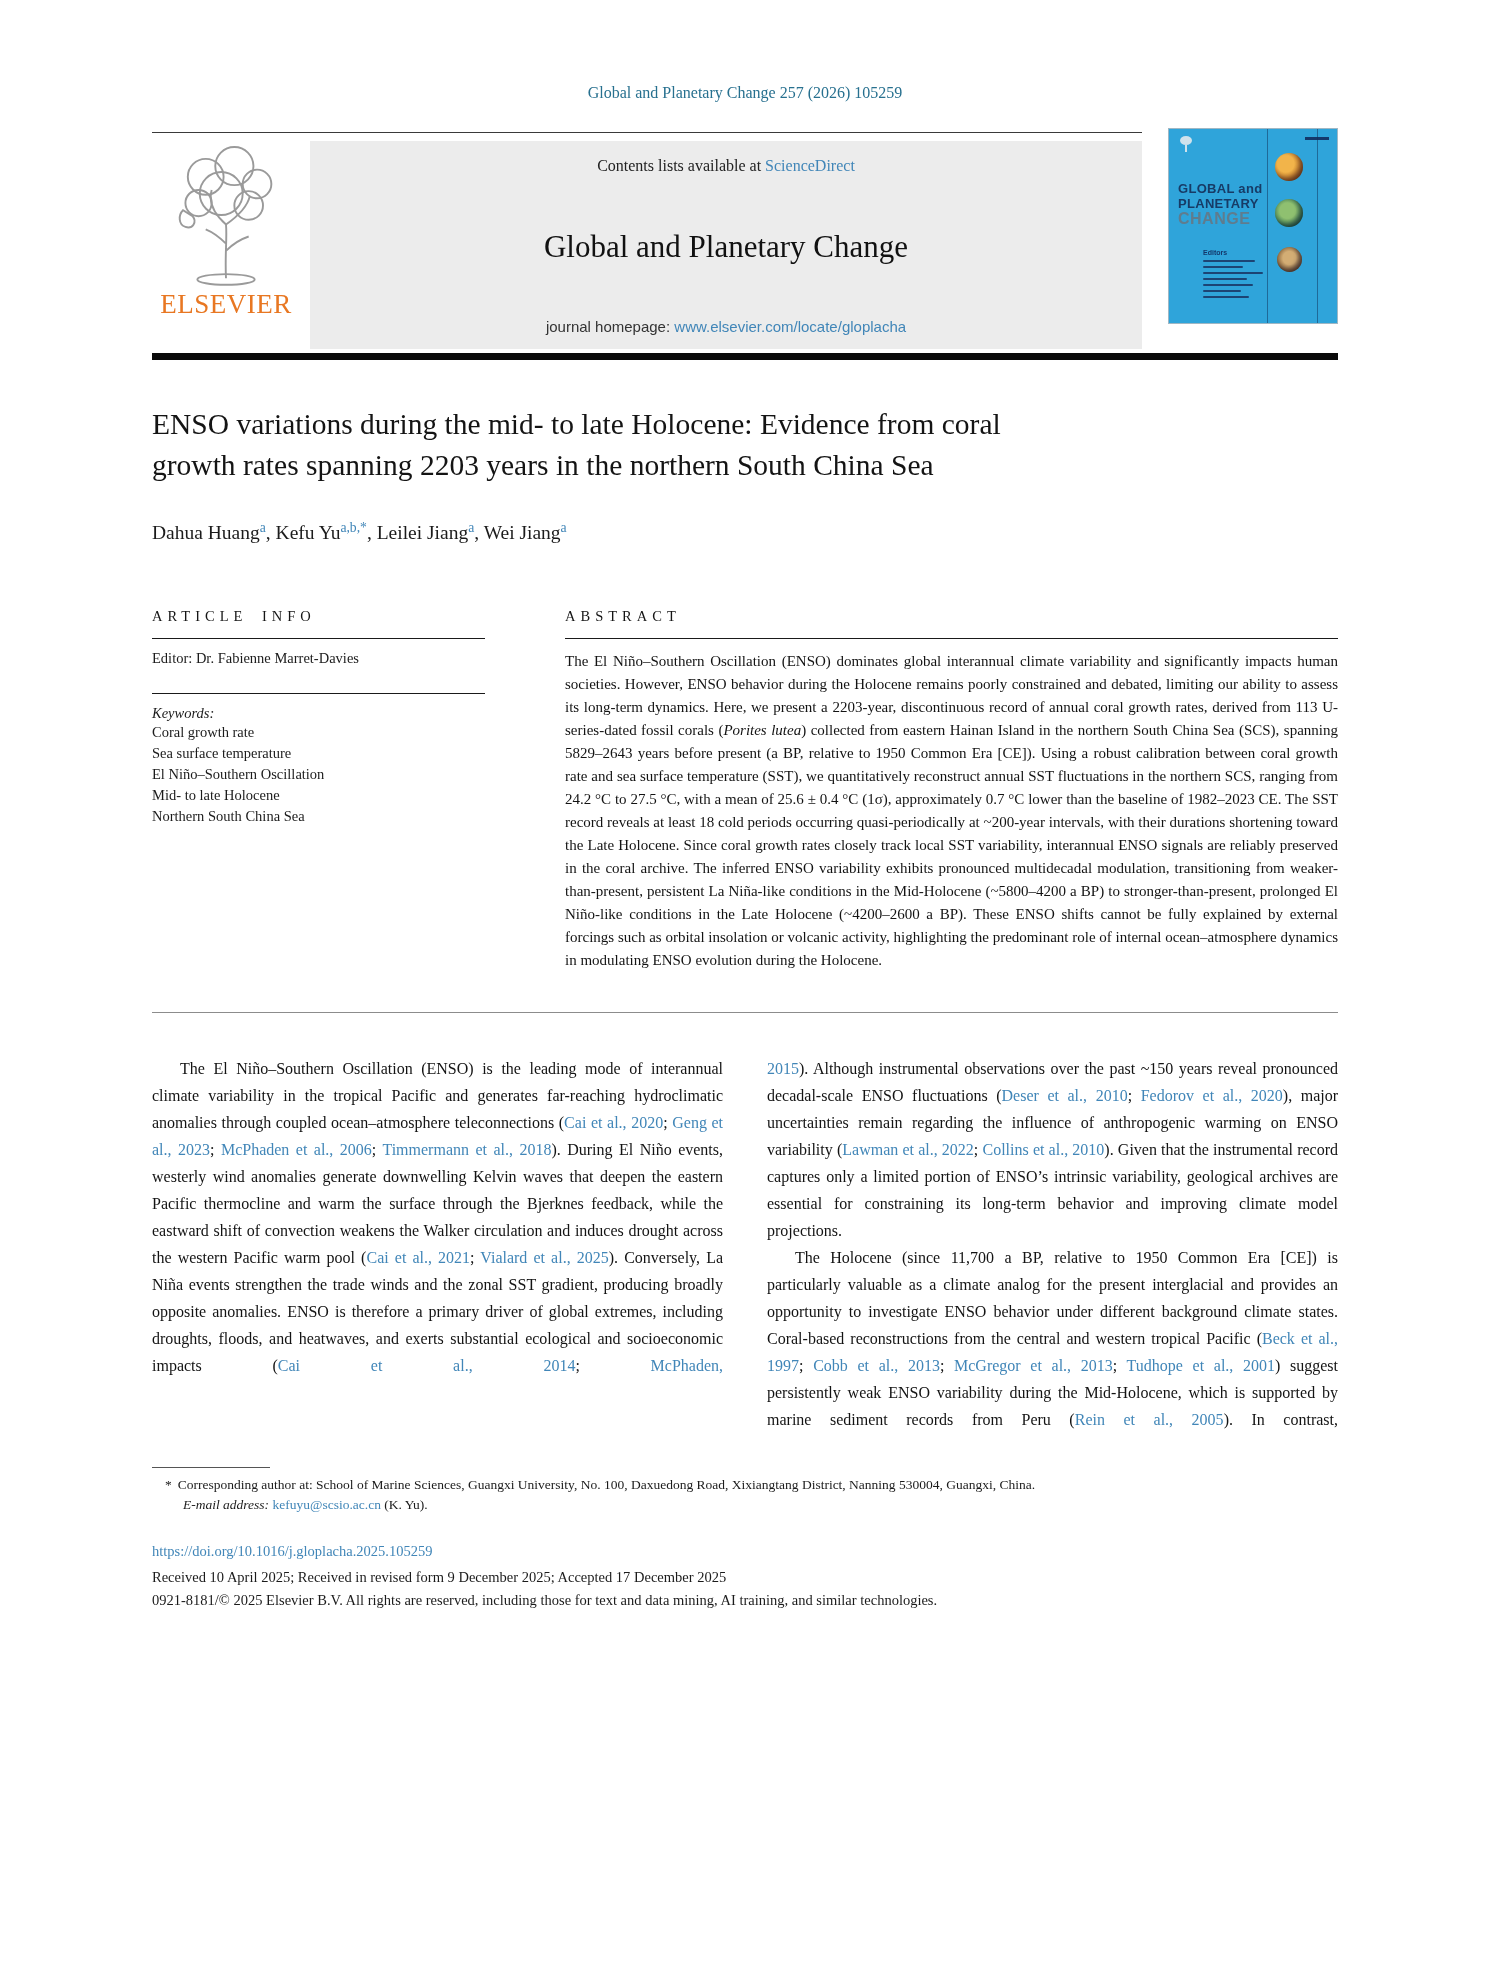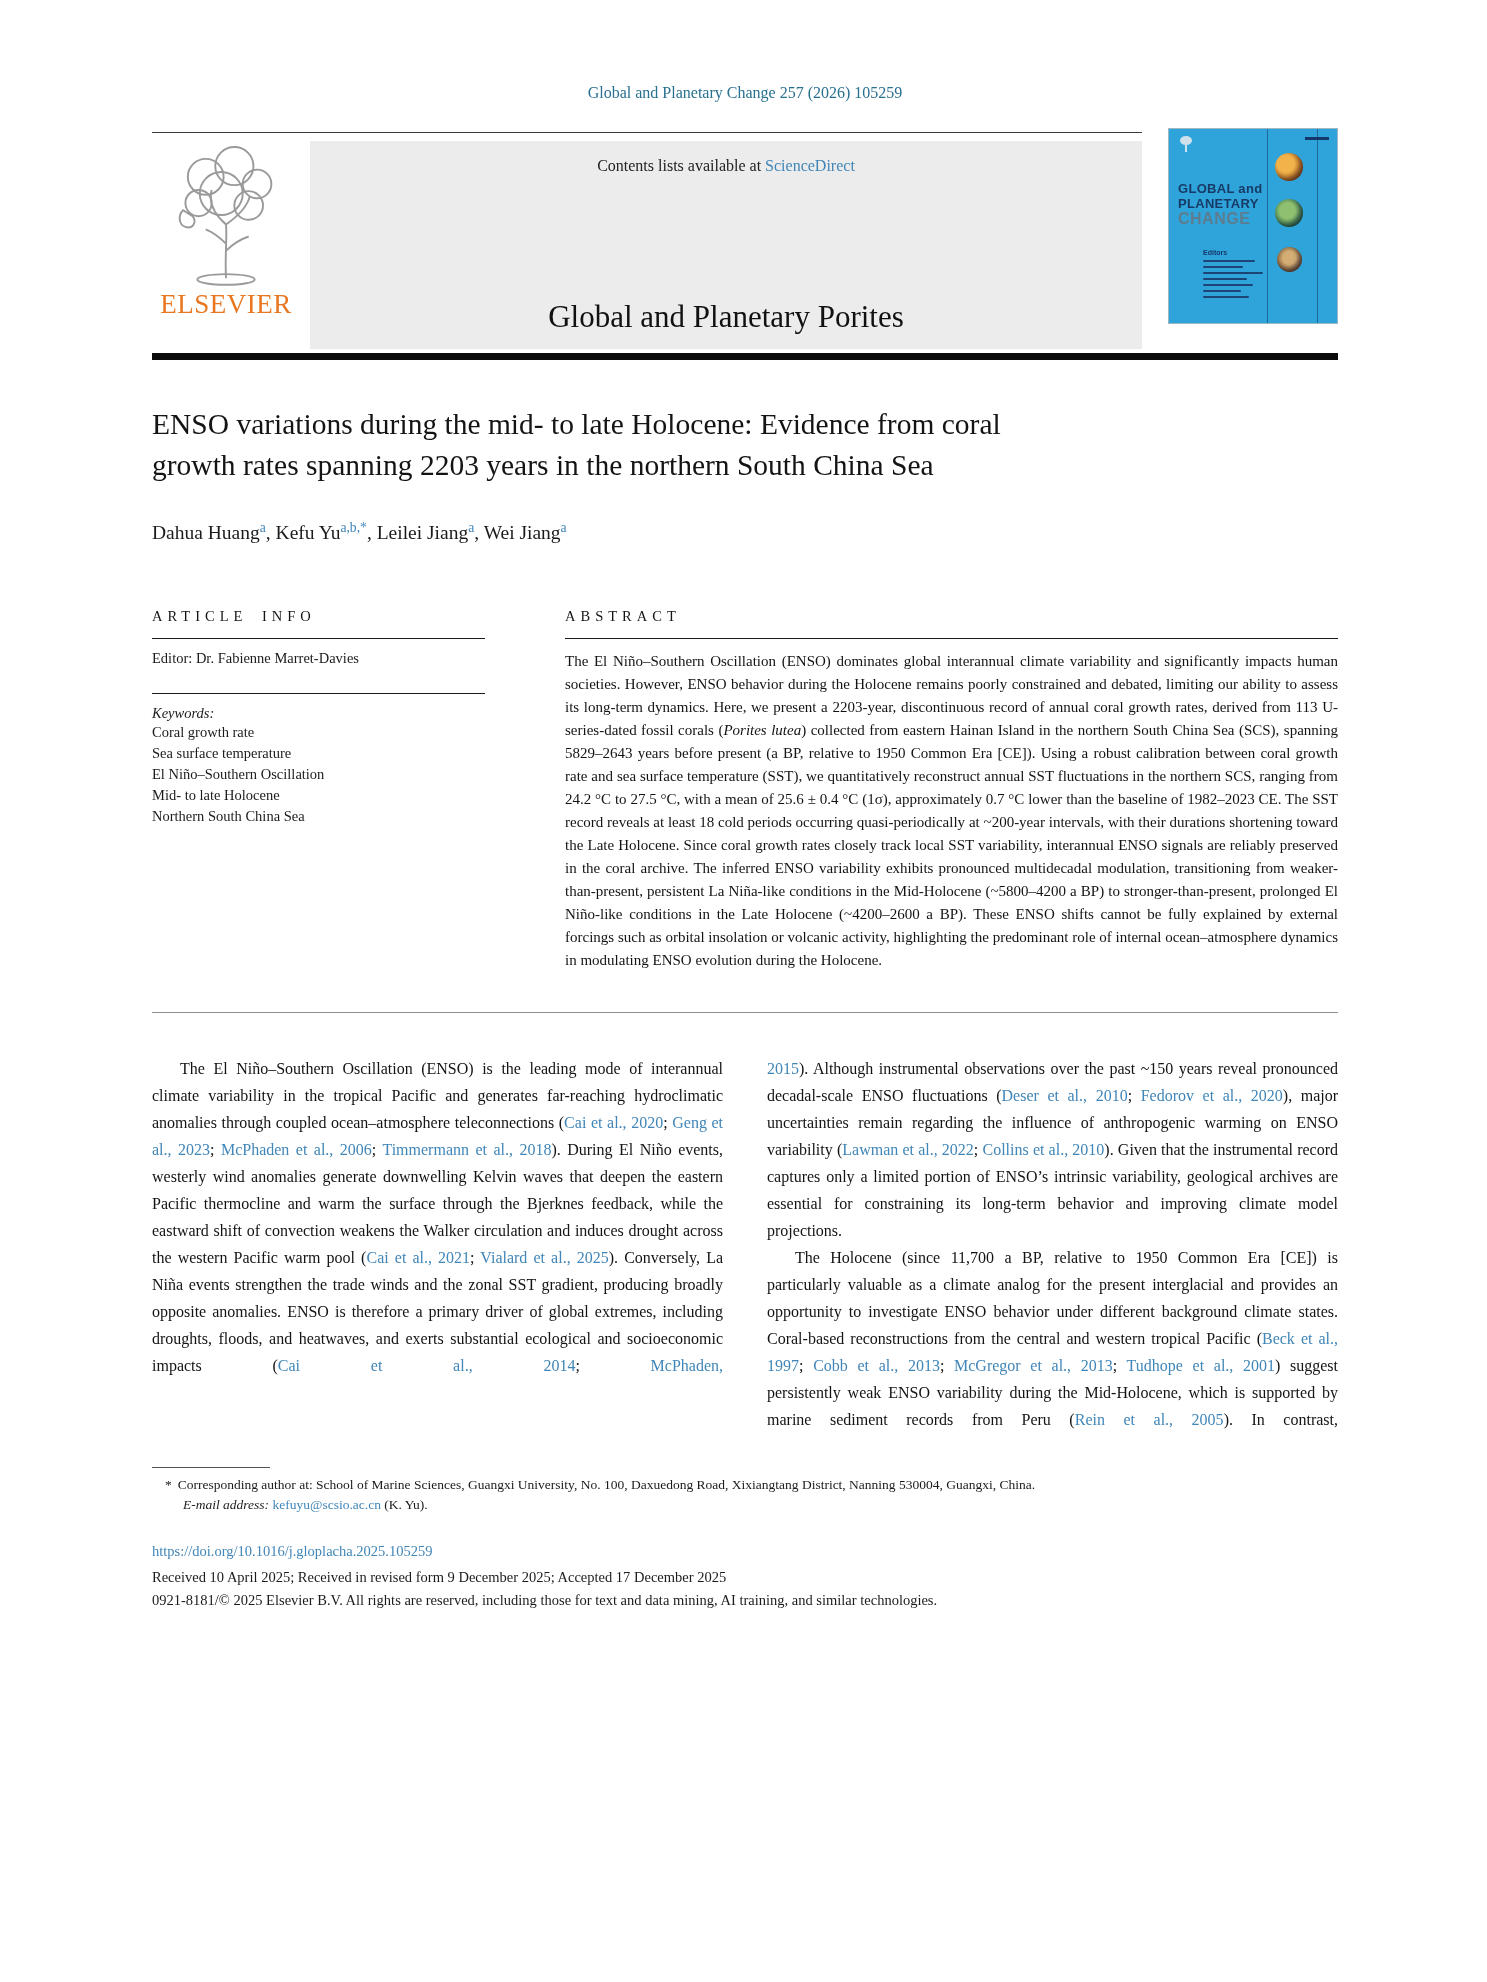--- a/index.html
+++ b/index.html
@@ -88,21 +88,22 @@
             <circle cx="69" cy="54" r="12"></circle>
             <circle cx="27" cy="52" r="11"></circle>
             <path d="M50 115 C49 95 51 82 50 70 M50 70 C41 62 35 52 38 41 M50 70 C60 63 68 55 70 46 M50 86 C44 80 38 76 33 74 M50 92 C57 85 63 82 69 80"></path>
             <path d="M14 58 C10 62 10 70 16 72 C22 74 26 68 22 63 Z"></path>
             <ellipse cx="50" cy="116" rx="24" ry="4.5"></ellipse>
           </svg>
           <div class="elsevier-word">ELSEVIER</div>
         </div>
         <div class="gray-box">
           <div class="contents-line"><span>Contents lists available at </span><span class="lnk">ScienceDirect</span></div>
-          <div class="journal-title">Global and Planetary Porites</div>
+          <div class="journal-title">Global and Planetary Change</div>
+          <div class="homepage-line"><span>journal homepage: </span><span class="lnk">www.elsevier.com/locate/gloplacha</span></div>
         </div>
       </div>
       <div class="cover">
         <div class="cover-tree">
             <div class="can"></div>
             <div class="trk"></div>
           </div>
         <div class="cover-issn"></div>
         <div class="vline" style="left:98px;"></div>
         <div class="vline" style="left:148px;"></div>

